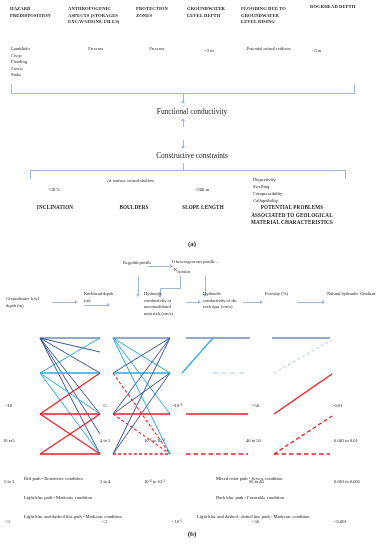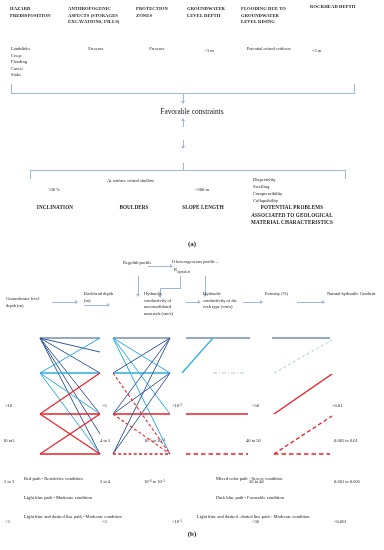--- a/index.html
+++ b/index.html
@@ -119,29 +119,30 @@
     <div class="cell-val" style="left:68px;top:46px;width:56px;">Presence</div>
     <div class="cell-val" style="left:134px;top:46px;width:46px;">Presence</div>
     <div class="cell-val" style="left:186px;top:48px;width:46px;">&lt;3 m</div>
     <div class="cell-val" style="left:243px;top:46px;width:52px;">Potential or/and evidence</div>
     <div class="cell-val left" style="left:312px;top:48px;width:44px;">&lt;3 m</div>
 
     <div class="brace-top"></div>
     <div class="stem-down" style="left:183px;top:94px;height:8px;"></div>
     <div class="arrow-v down" style="left:180.7px;top:101px;"></div>
 
-    <div class="flow-label" style="top:107px;">Favorable constraints</div>
+    <div class="flow-label" style="top:107px;">Functional conductivity</div>
 
     <div class="stem-down" style="left:183px;top:120px;height:7px;"></div>
     <div class="arrow-v up" style="left:180.7px;top:118px;"></div>
 
 
     <div class="stem-down" style="left:183px;top:140px;height:7px;"></div>
     <div class="arrow-v down" style="left:180.7px;top:146px;"></div>
 
+    <div class="flow-label" style="top:151px;">Constructive constraints</div>
 
     <div class="stem-down" style="left:183px;top:163px;height:8px;"></div>
     <div class="brace-bot"></div>
 
     <div class="sec-val" style="left:24px;top:186px;width:60px;text-align:center;">&gt;30 %</div>
     <div class="sec-val" style="left:107px;top:177px;width:60px;white-space:pre-line;">At surface or/and shallow</div>
     <div class="sec-val" style="left:172px;top:186px;width:60px;text-align:center;">&lt;200 m</div>
     <div class="sec-val" style="left:253px;top:176px;width:70px;white-space:pre-line;">Dispersivity
 Swelling
 Compressibility

